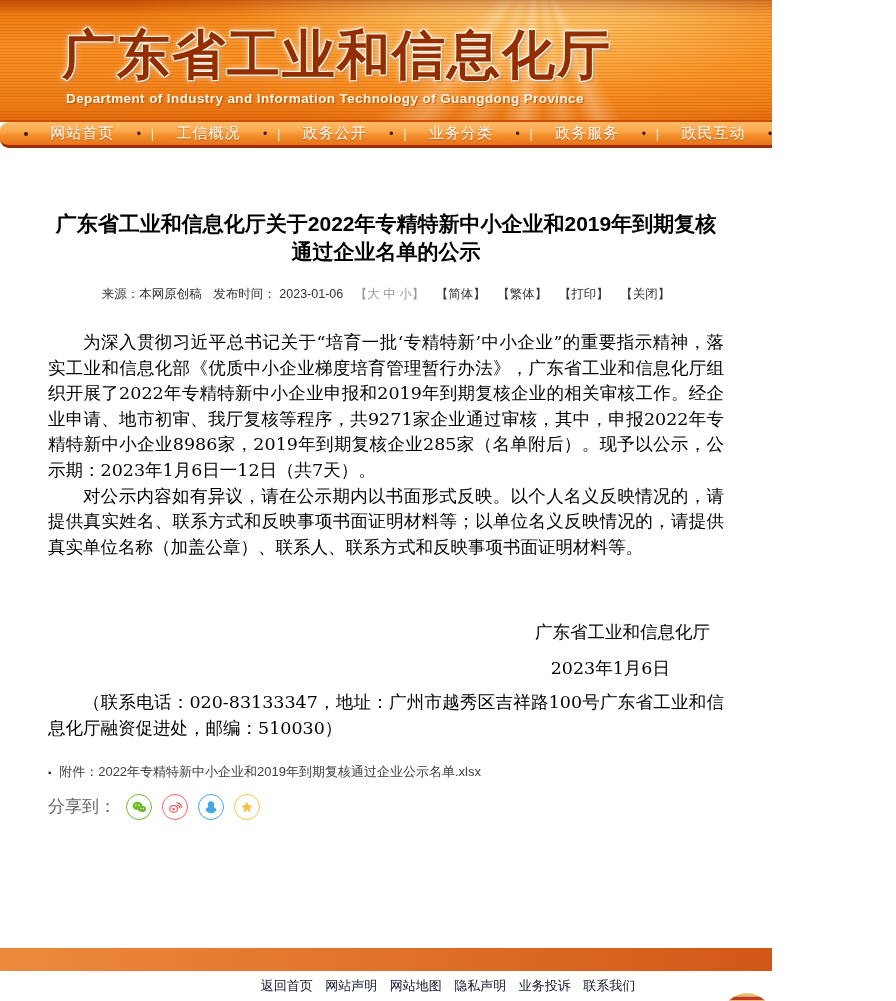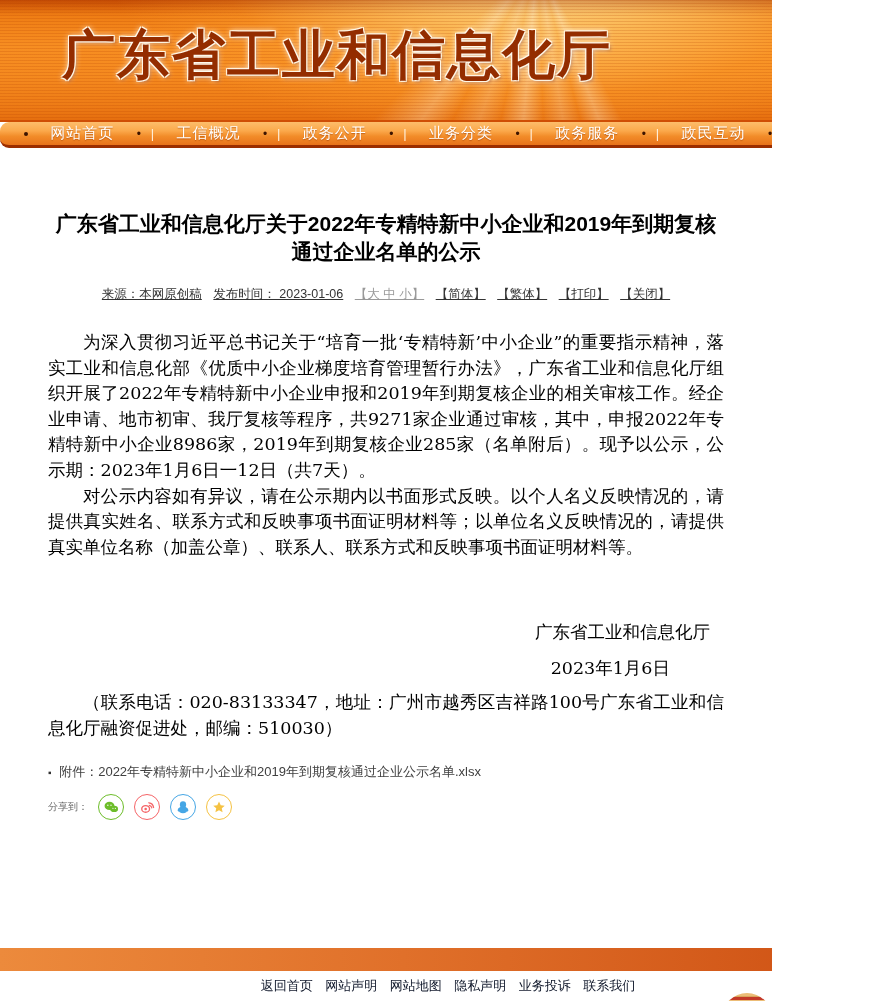--- a/index.html
+++ b/index.html
@@ -59,38 +59,38 @@
   .nav-sep::before { content:"•"; color:#3d1400; font-size:12px; }
   .nav-sep::after  { content:"|"; color:#fff0dc; }
 
   
   .main { padding:0 48px; }
   .article-title {
     margin:62px auto 0; text-align:center;
     font-size:21px; line-height:28px; font-weight:bold; color:#000;
   }
   .meta { margin-top:20px; text-align:center; font-size:12.5px; color:#333; }
-  .meta span { margin:0 4px;text-decoration:underline; }
+  .meta span { margin:0 4px; }
   .meta .dim { color:#999; }
   .meta .ctrl { cursor:pointer; }
 
   .body-text { font-family:"DejaVu Serif", serif; color:#000; }
   .para { font-size:17.5px; line-height:25.6px; text-indent:2em; text-align:justify; margin-top:0; }
   .para-first { margin-top:27px; }
   .attach-line { margin-top:42px; font-size:17.5px; line-height:25px; text-indent:2em; }
   .sig   { margin-top:60px; text-align:right; padding-right:14px; font-size:17.5px; line-height:25px; }
   .date  { margin-top:11px; text-align:right; padding-right:54px; font-size:17.5px; line-height:25px; }
   .contact { margin-top:9px; font-size:17.5px; line-height:25.6px; text-indent:2em; text-align:justify; }
 
   
   .rel-heading { margin-top:52px; color:#ff6600; font-size:16px; font-weight:bold; }
   .rel-item { margin-top:21px; font-size:13px; color:#404040; cursor:pointer; }
   .rel-item .bullet { color:#333; font-size:10px; margin-right:4px; }
   .share-row { margin-top:13px; display:flex; align-items:center; gap:10px; }
-  .share-label { font-size:10px; color:#666; }
+  .share-label { font-size:17px; color:#666; }
   .share-btn {
     width:26px; height:26px; border-radius:50%; background:#fff;
     display:flex; align-items:center; justify-content:center; cursor:pointer;
   }
   .share-btn svg { display:block; }
   .sb-wechat { border:1.6px solid #6dbd2a; }
   .sb-weibo  { border:1.6px solid #f56467; }
   .sb-qq     { border:1.6px solid #45a6e5; }
   .sb-qzone  { border:1.6px solid #f5c243; }
 
@@ -118,20 +118,21 @@
     border-bottom:8px solid #1f3f8f;
   }
 </style>
 </head>
 <body>
 
 <div class="page">
 
   <div class="banner">
     <div class="banner-title">广东省工业和信息化厅</div>
+    <div class="banner-subtitle">Department of Industry and Information Technology of Guangdong Province</div>
   </div>
 
   <div class="nav">
     <span class="nav-dot"></span>
     <a>网站首页</a>
     <span class="nav-sep"></span>
     <a>工信概况</a>
     <span class="nav-sep"></span>
     <a>政务公开</a>
     <span class="nav-sep"></span>

